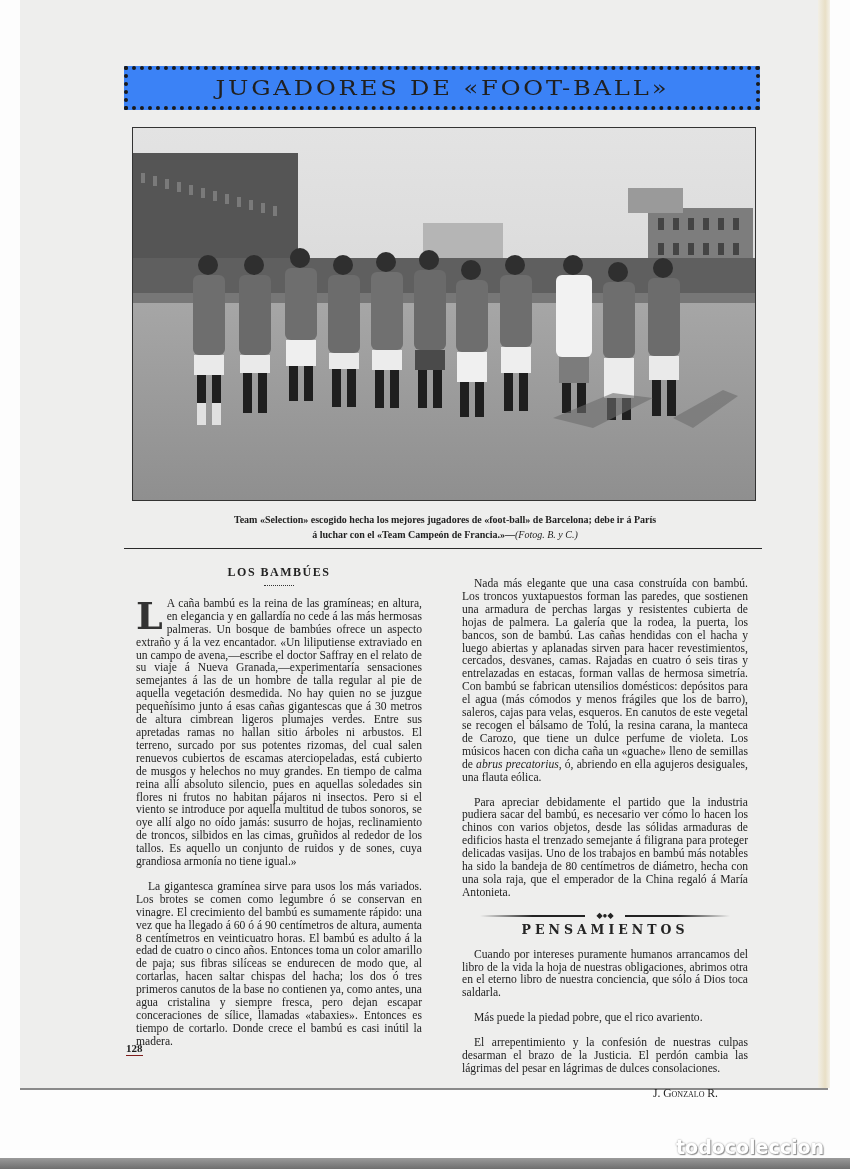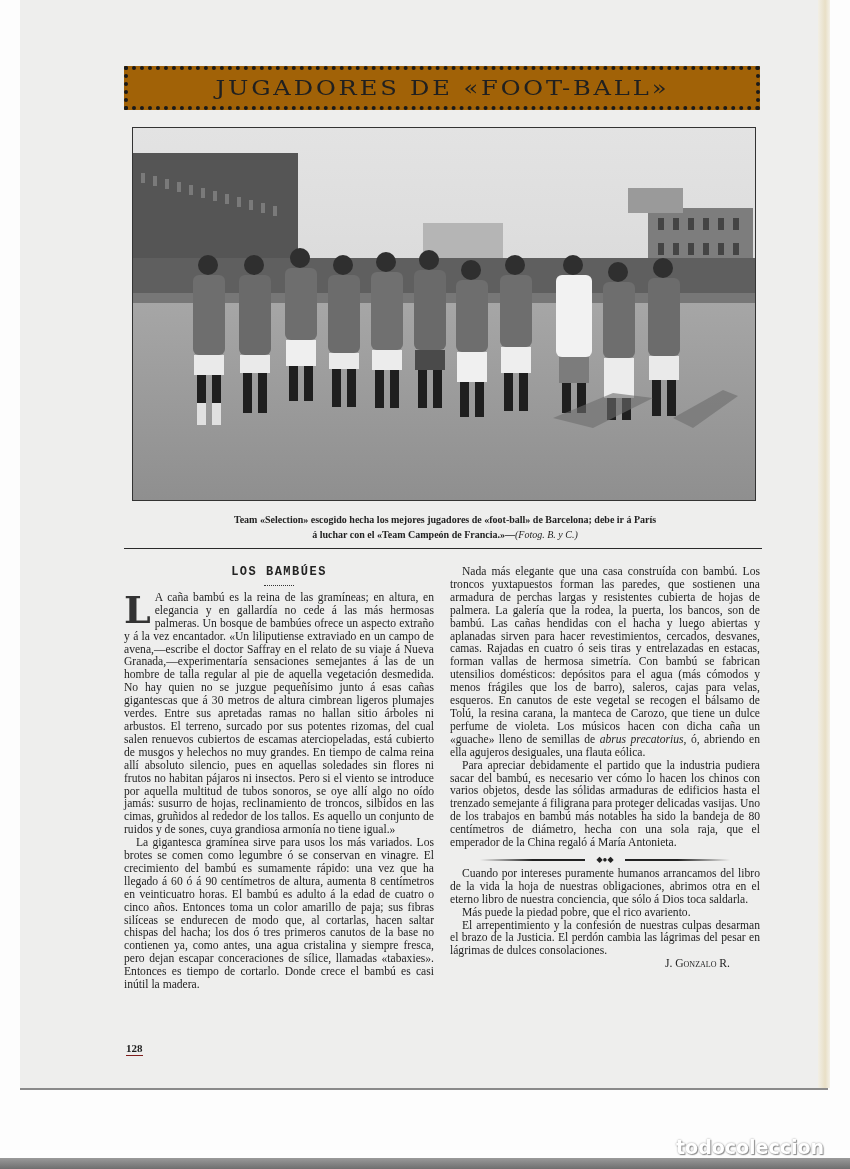--- a/index.html
+++ b/index.html
@@ -24,21 +24,21 @@
     }
     .page-outer-shadow {
       position: absolute; left: 0; top: 1158px; width: 850px; height: 11px;
       background: linear-gradient(#9a9a9a, #6f6f6f);
     }
     .title-box {
       position: absolute; left: 124px; top: 66px; width: 636px; height: 44px;
       border: 4px dotted #1a1a1a;
       box-sizing: border-box;
       display: flex; align-items: center; justify-content: center;
-      background: #a16207;
+      background: #3b82f6;
     }
     .title-text {
       font-family: "DejaVu Serif", serif;
       font-size: 21px; letter-spacing: 2.5px; font-weight: normal;
       color: #202020;
       transform: scaleX(1.15);
     }
     .photo-frame {
       position: absolute; left: 132px; top: 127px; width: 622px; height: 372px;
       border: 1px solid #333;
@@ -60,26 +60,26 @@
     }
     .col {
       position: absolute; width: 310px;
       font-family: "Liberation Serif", serif;
       font-size: 11.6px; line-height: 12.9px;
       color: #232323;
       text-align: justify;
     }
     .col-left { left: 124px; top: 566px; }
     .col-right { left: 450px; top: 566px; }
-    .col p { margin: 0; text-indent: 12px; }
+    .col p { margin: 12px; text-indent: 12px; }
     .section-title {
       text-align: center; font-weight: bold;
       font-size: 12px; letter-spacing: 1.5px;
       margin: 0 0 2px 0; text-indent: 0;
-      font-family: Liberation Mono, monospace;
+      font-family: Liberation Serif, serif;
     }
     .squiggle {
       display: block; margin: 0 auto 6px auto; width: 30px; height: 4px;
       border-bottom: 1px dotted #333;
     }
     .dropcap {
       float: left; font-size: 38px; line-height: 34px; font-weight: bold;
       margin: 1px 4px 0 0; font-family: "DejaVu Serif", serif;
       color: #333;
     }
@@ -290,20 +290,21 @@
 <div class="col col-right">
   <p><span>Nada más elegante que una casa construída con bambú. Los troncos yuxtapuestos forman las paredes, que sostienen una armadura de perchas largas y resistentes cubierta de hojas de palmera. La galería que la rodea, la puerta, los bancos, son de bambú. Las cañas hendidas con el hacha y luego abiertas y aplanadas sirven para hacer revestimientos, cercados, desvanes, camas. Rajadas en cuatro ó seis tiras y entrelazadas en estacas, forman vallas de hermosa simetría. Con bambú se fabrican utensilios domésticos: depósitos para el agua (más cómodos y menos frágiles que los de barro), saleros, cajas para velas, esqueros. En canutos de este vegetal se recogen el bálsamo de Tolú, la resina carana, la manteca de Carozo, que tiene un dulce perfume de violeta. Los músicos hacen con dicha caña un «guache» lleno de semillas de </span><i class="latin">abrus precatorius</i><span>, ó, abriendo en ella agujeros desiguales, una flauta eólica.</span></p>
   <p>Para apreciar debidamente el partido que la industria pudiera sacar del bambú, es necesario ver cómo lo hacen los chinos con varios objetos, desde las sólidas armaduras de edificios hasta el trenzado semejante á filigrana para proteger delicadas vasijas. Uno de los trabajos en bambú más notables ha sido la bandeja de 80 centímetros de diámetro, hecha con una sola raja, que el emperador de la China regaló á María Antonieta.</p>
 
   <div class="ornament">
     <span class="line-l"></span>
     <span class="center">◆●◆</span>
     <span class="line-r"></span>
   </div>
 
+  <div class="pens-title">PENSAMIENTOS</div>
   <p>Cuando por intereses puramente humanos arrancamos del libro de la vida la hoja de nuestras obligaciones, abrimos otra en el eterno libro de nuestra conciencia, que sólo á Dios toca saldarla.</p>
   <p>Más puede la piedad pobre, que el rico avariento.</p>
   <p>El arrepentimiento y la confesión de nuestras culpas desarman el brazo de la Justicia. El perdón cambia las lágrimas del pesar en lágrimas de dulces consolaciones.</p>
   <p class="signature">J. Gonzalo R.</p>
 </div>
 
 <div class="page-number">128</div>
 
 <div class="page-outer-shadow"></div>
 <div class="watermark">todocoleccion</div>

